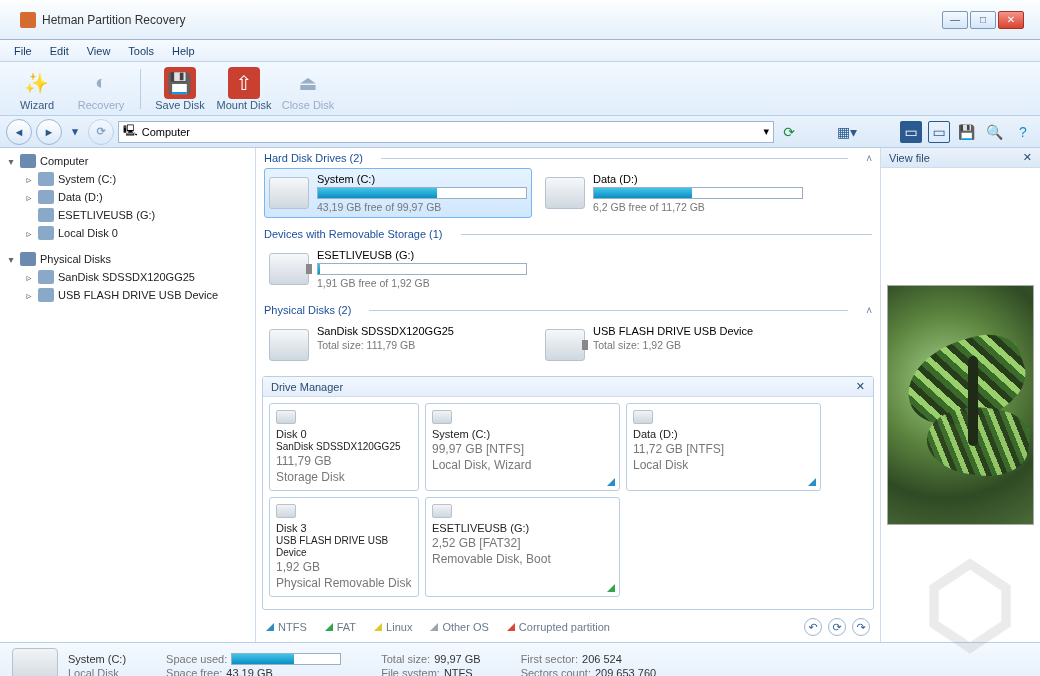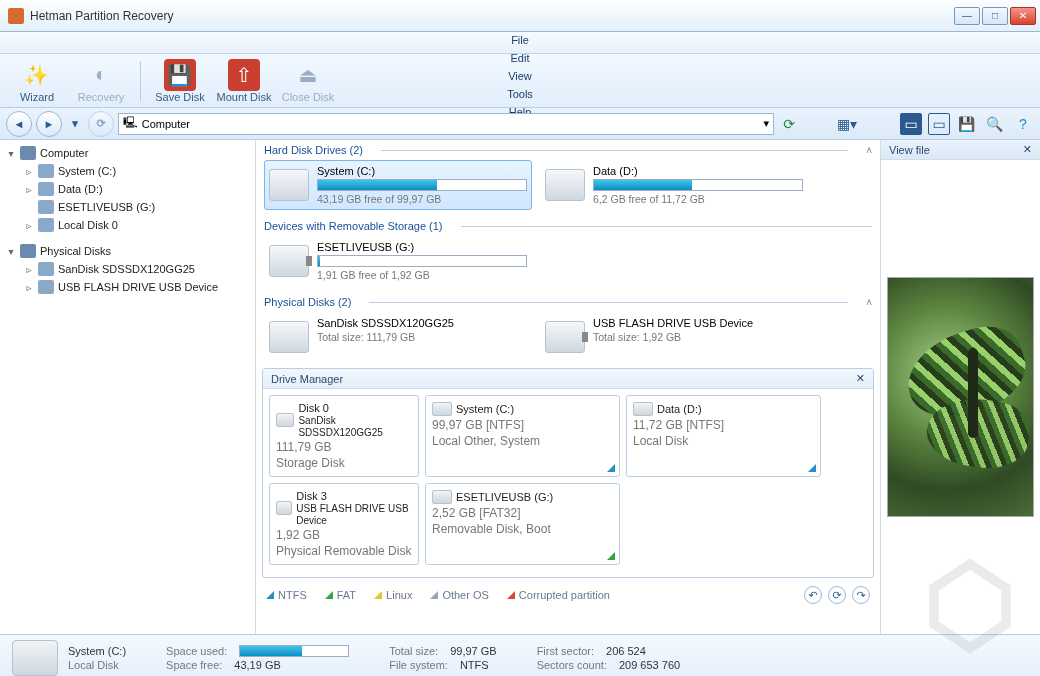--- a/index.html
+++ b/index.html
@@ -1,27 +1,27 @@
 <!DOCTYPE html>
 <html><head>
 <meta charset="utf-8">
 <style>
 * { box-sizing: border-box; margin: 0; padding: 0; }
 body { font-family: "Segoe UI", Tahoma, sans-serif; font-size: 11px; background: #fff; width: 1040px; height: 676px; overflow: hidden; position: relative; }
 
 
-.titlebar { height: 32px; background: linear-gradient(#fcfeff, #e4f0fa); border-bottom: 1px solid #a0b6d0; display: flex; align-items: center; padding: 0 4px; }
+.titlebar { height: 40px; background: linear-gradient(#fcfeff, #e4f0fa); border-bottom: 1px solid #a0b6d0; display: flex; align-items: center; padding: 0 16px; }
 .titlebar .icon { width: 16px; height: 16px; margin: 0 4px; background: #d66b30; border-radius: 2px; display:inline-block; }
 .titlebar .title { flex: 1; color: #333; font-size: 12px; padding-left: 2px; }
 .winbtns { display: flex; gap: 2px; }
 .winbtn { width: 26px; height: 18px; border: 1px solid #7a98bb; background: linear-gradient(#f4f9ff,#d5e6f7); border-radius: 2px; display:flex; align-items:center; justify-content:center; font-size:10px; color:#3a5a80; }
 .winbtn.close { background: linear-gradient(#f39489,#d94330); border-color:#a83225; color:#fff; }
 
 
-.menubar { height: 22px; background: linear-gradient(#f7fbff,#e8f1fb); border-bottom: 1px solid #c3d5ea; display:flex; align-items:center; padding: 0 6px; gap: 2px; flex-direction: column; }
+.menubar { height: 22px; background: linear-gradient(#f7fbff,#e8f1fb); border-bottom: 1px solid #c3d5ea; display:flex; align-items:center; padding: 0 6px; gap: 2px; }
 .menuitem { padding: 2px 8px; color:#1a3e6a; cursor:default; }
 
 
 .toolbar { height: 54px; background: linear-gradient(#f2f8ff,#e1eefb); border-bottom: 1px solid #b9cde4; display:flex; align-items:center; padding: 0 8px; gap: 6px; }
 .tbitem { display:flex; flex-direction:column; align-items:center; width: 58px; color:#3a5a80; font-size:11px; }
 .tbitem.disabled { opacity:.45; }
 .tbicon { width: 32px; height: 32px; border-radius:4px; display:flex; align-items:center; justify-content:center; font-size:20px; }
 .tbdiv { width:1px; height:40px; background:#b9cde4; margin:0 4px; }
 
 
@@ -59,21 +59,21 @@
 .panel-hdr { background:linear-gradient(#f2f7fd,#e4eefa); border-bottom:1px solid #cfdceb; padding:3px 8px; display:flex; align-items:center; color:#2a4a75; }
 .panel-hdr .spacer { flex:1; }
 .panel-body { padding:6px; }
 
 .dm-row { display:flex; gap:6px; margin-bottom:6px; }
 .dm-card { border:1px solid #b9cde4; border-radius:3px; padding:6px; background:#fff; display:flex; flex-direction:column; gap:2px; position:relative; }
 .dm-disk { width:150px; }
 .dm-part { width:195px; }
 .dm-card .sub { color:#777; font-size:12px; }
 .dm-card .tri { position:absolute; right:4px; bottom:4px; width:0; height:0; border-left:8px solid transparent; border-bottom:8px solid #2a8ec4; }
-.dm-card .head { display:flex; align-items:center; gap:4px; font-weight:400; color:#222; }
+.dm-card .head { display:flex; align-items:flex-start; gap:4px; font-weight:400; color:#222;flex-direction:column; }
 .dm-icon { width:20px; height:14px; background:linear-gradient(#f2f4f6,#cfd7df); border:1px solid #b7c2cf; border-radius:2px; }
 
 .legend { display:flex; gap:18px; padding:4px 10px; align-items:center; color:#6a7a8c; }
 .legend .item { display:flex; align-items:center; gap:4px; }
 .legend .tri { width:0; height:0; border-left:8px solid transparent; border-bottom:8px solid; }
 .legend .ctl { margin-left:auto; display:flex; gap:6px; }
 .legend .ctlbtn { width:18px; height:18px; border:1px solid #9cb6d4; border-radius:50%; display:flex; align-items:center; justify-content:center; color:#2a5a90; font-size:11px; }
 
 .rightpane { width:160px; border-left:1px solid #cfdceb; display:flex; flex-direction:column; }
 .rightpane .panel-hdr { background:linear-gradient(#eaf2fb,#dbe8f6); }
@@ -81,21 +81,21 @@
 .preview-img { width:160px; height:240px; background: radial-gradient(circle at 40% 40%, #a5d28a 0%, #5c843f 40%, #2f4a24 70%, #4a6b38 100%); border:1px solid #aaa; position:relative; overflow:hidden; }
 .wing { position:absolute; width:120px; height:80px; background: repeating-linear-gradient(60deg,#3a6b2a 0 6px,#9ad06b 6px 12px,#273c1b 12px 18px); border-radius: 60% 40% 50% 50%; }
 .wing.w1 { top:55px; left:18px; transform:rotate(-18deg); }
 .wing.w2 { top:115px; left:30px; transform:rotate(8deg) scale(.85); opacity:.9; }
 .bbody { position:absolute; width:10px; height:90px; background:#1f2a17; left:80px; top:70px; border-radius:5px; }
 
 
 .status { height:46px; background:linear-gradient(#f4f9ff,#e4effb); border-top:1px solid #b9cde4; display:flex; align-items:center; padding:0 12px; gap:40px; color:#333; }
 .status .bigicon { width:46px; height:36px; background:linear-gradient(#f2f4f6,#cfd7df); border:1px solid #b7c2cf; border-radius:4px; margin-right:10px; }
 .status .col { display:flex; flex-direction:column; gap:2px; }
-.status .kv { display:flex; gap:12px; }
+.status .kv { display:flex; gap:4px; }
 .status .k { color:#777; }
 .status .bar { display:inline-block; width:110px; height:12px; border:1px solid #9aaec5; background:#fff; position:relative; vertical-align:middle; }
 .status .bar .fill { position:absolute; inset:0 auto 0 0; background:linear-gradient(#43c4e8,#0a8fc4); }
 
 .watermark { position:absolute; right:10px; bottom:10px; width:120px; height:120px; opacity:.12; }
 .watermark svg { width:100%; height:100%; }
 </style>
 </head>
 <body>
 
@@ -298,21 +298,21 @@
               </div>
             <span class="sub">111,79 GB</span>
             <span class="sub">Storage Disk</span>
           </div>
           <div class="dm-card dm-part">
             <div class="head">
                 <span class="dm-icon"></span>
                 <span>System (C:)</span>
               </div>
             <span class="sub">99,97 GB [NTFS]</span>
-            <span class="sub">Local Other, System</span>
+            <span class="sub">Local Disk, Wizard</span>
             <div class="tri"></div>
           </div>
           <div class="dm-card dm-part">
             <div class="head">
                 <span class="dm-icon"></span>
                 <span>Data (D:)</span>
               </div>
             <span class="sub">11,72 GB [NTFS]</span>
             <span class="sub">Local Disk</span>
             <div class="tri"></div>

